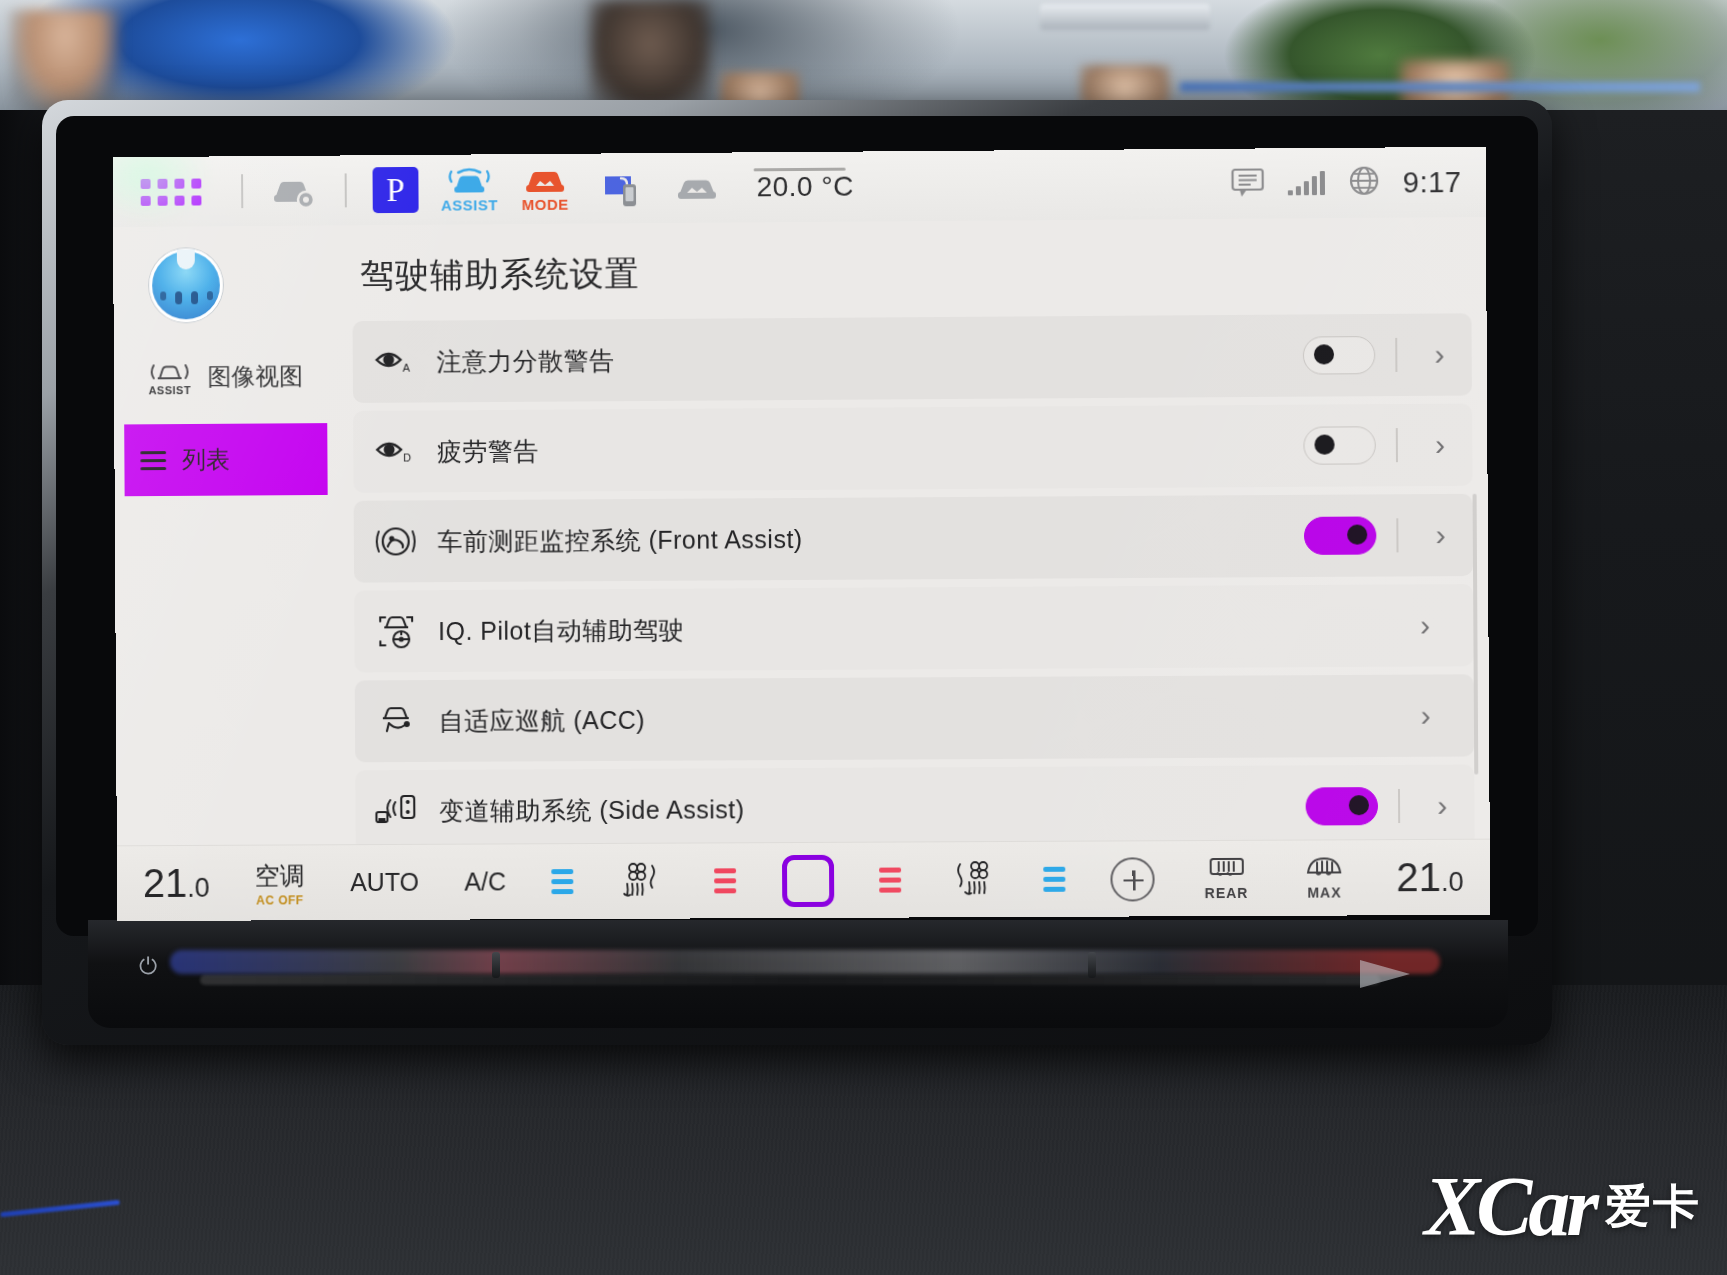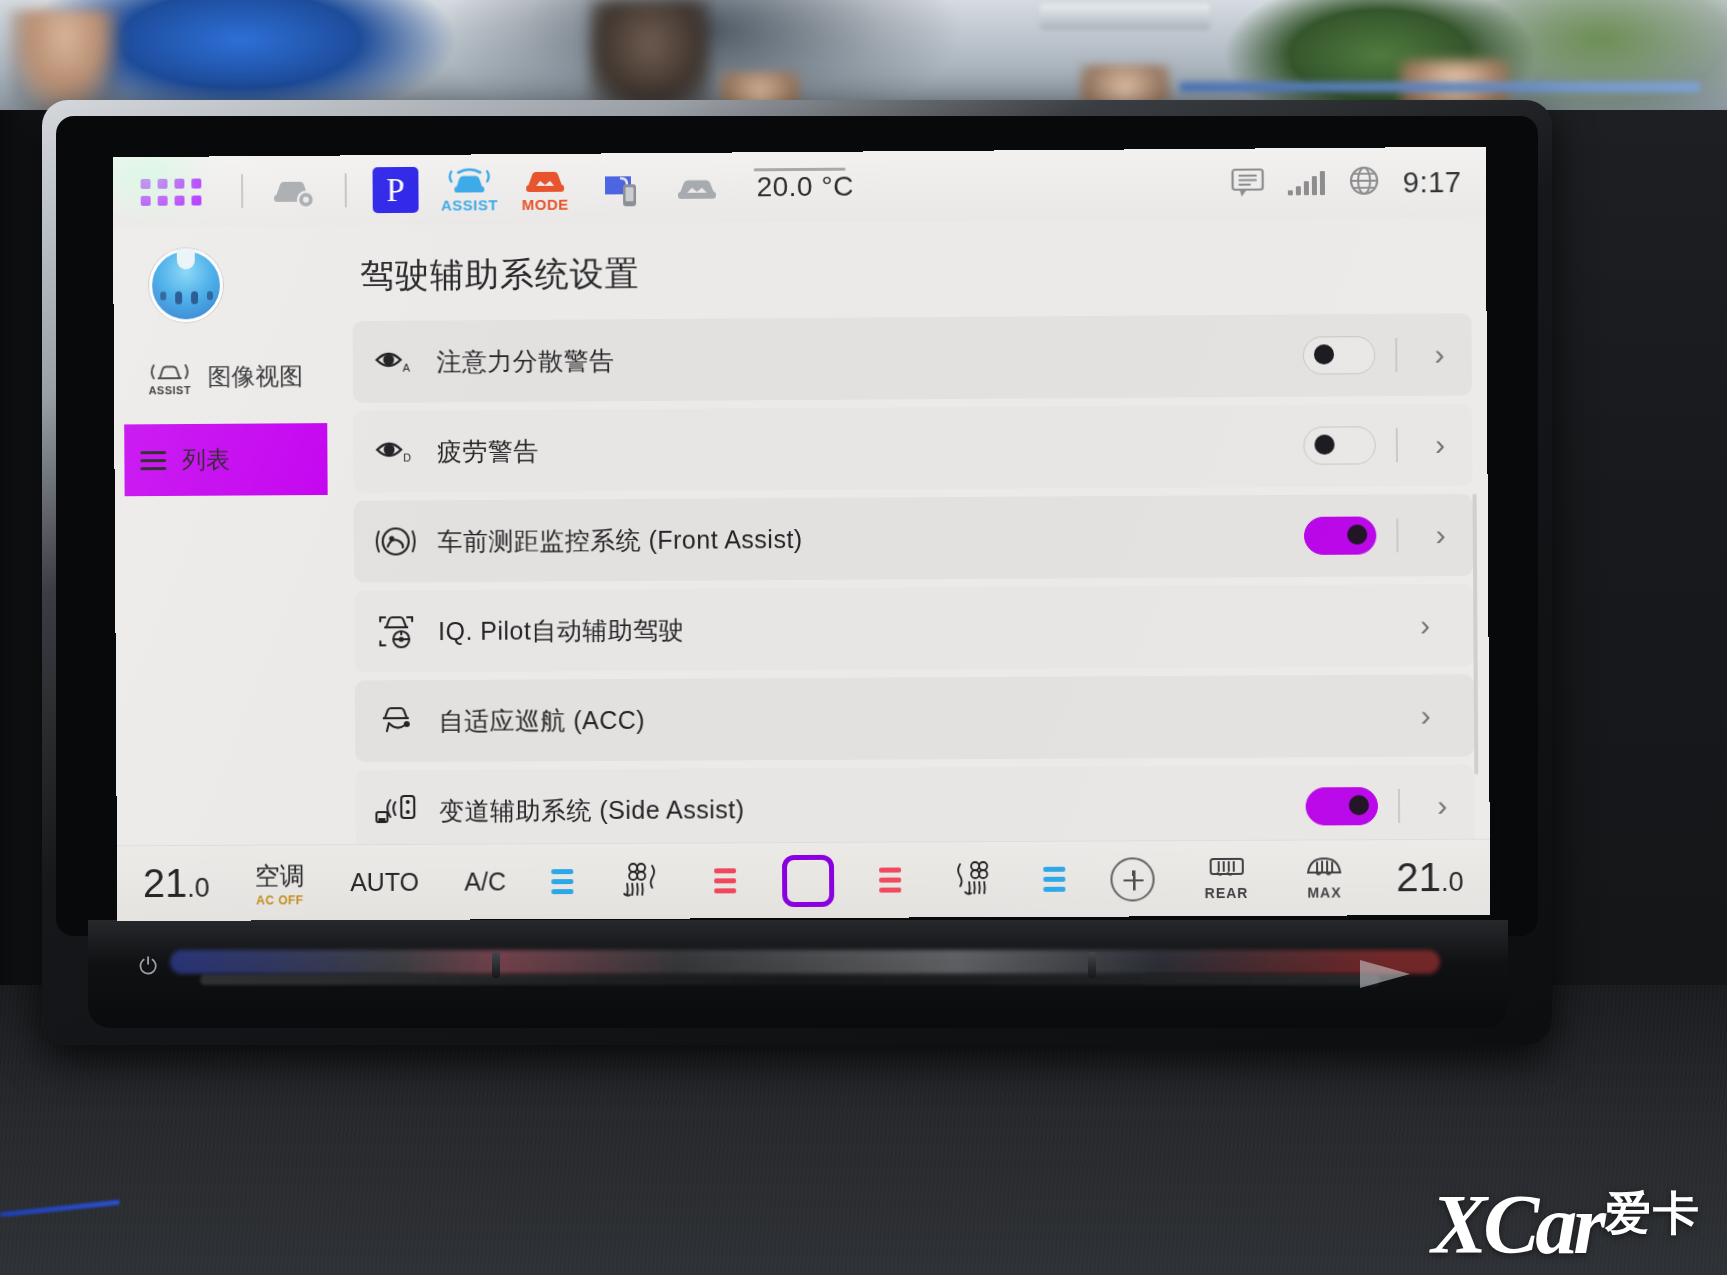--- a/index.html
+++ b/index.html
@@ -263,22 +263,22 @@
   .sq-btn { width:52px; height:52px; border:5px solid #8a00e0; border-radius:12px; }
   .plus-btn { width:44px; height:44px; border:2px solid #5d5c5f; border-radius:50%; position:relative; }
   .plus-btn::before,.plus-btn::after { content:""; position:absolute; background:#4a494c; }
   .plus-btn::before { left:11px; top:20px; width:20px; height:2.5px; }
   .plus-btn::after  { left:20px; top:11px; width:2.5px; height:20px; }
   .defrost { display:flex; flex-direction:column; align-items:center; }
   .defrost .lbl { font-size:14px; font-weight:700; color:#3c3b3e; letter-spacing:1px; margin-top:1px; }
 
   
   .watermark {
-    position:absolute; right:26px; bottom:8px;
-    display:flex; align-items:flex-start; gap:3px; z-index:60;
+    position:absolute; right:26px; bottom:26px;
+    display:flex; align-items:center; gap:10px; z-index:60;
   }
   .wm-x {
     font-family:"Liberation Serif", serif;
     font-size:84px; font-weight:700; font-style:italic; color:#ffffff;
     line-height:1; letter-spacing:-4px;
     text-shadow:0 2px 6px rgba(0,0,0,0.5);
   }
   .wm-cn { font-size:46px; color:#ffffff; font-weight:700; letter-spacing:2px; text-shadow:0 2px 6px rgba(0,0,0,0.5); }
 </style>
 </head>

